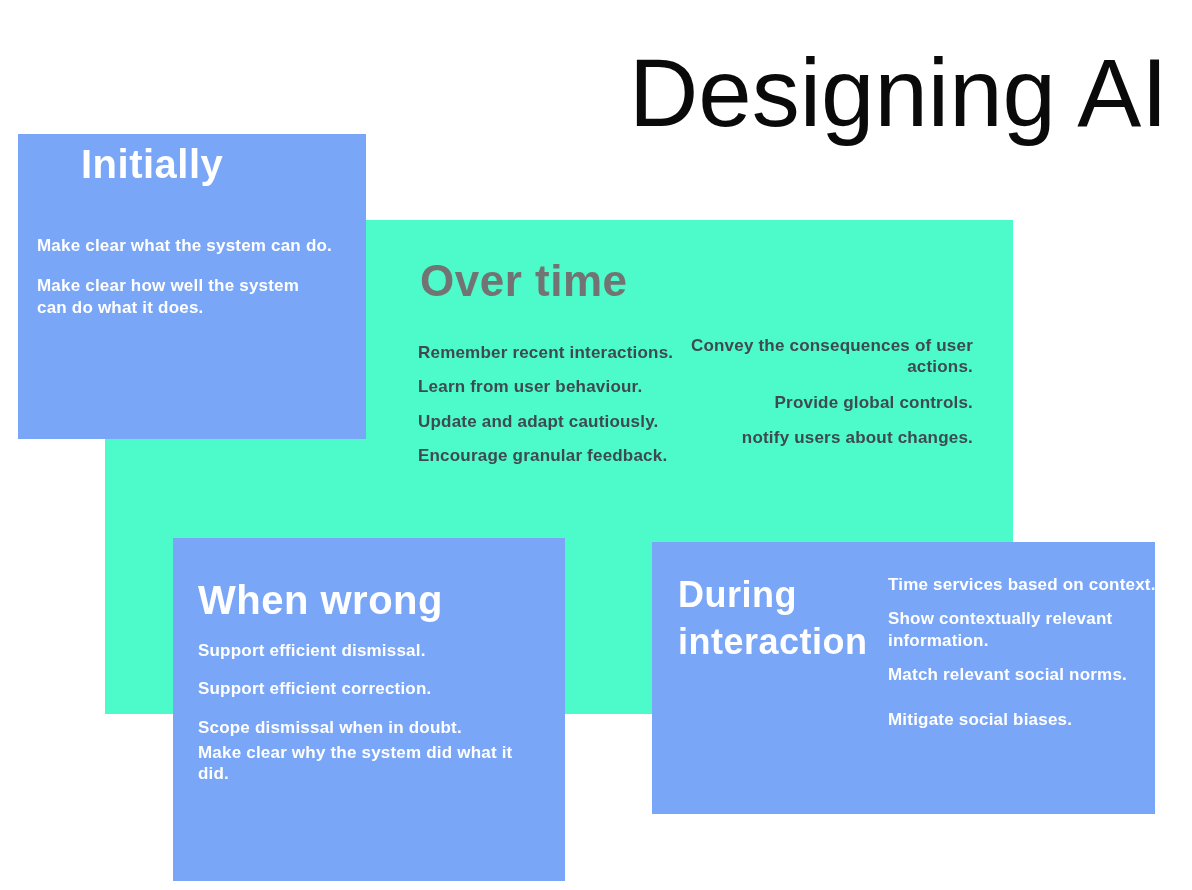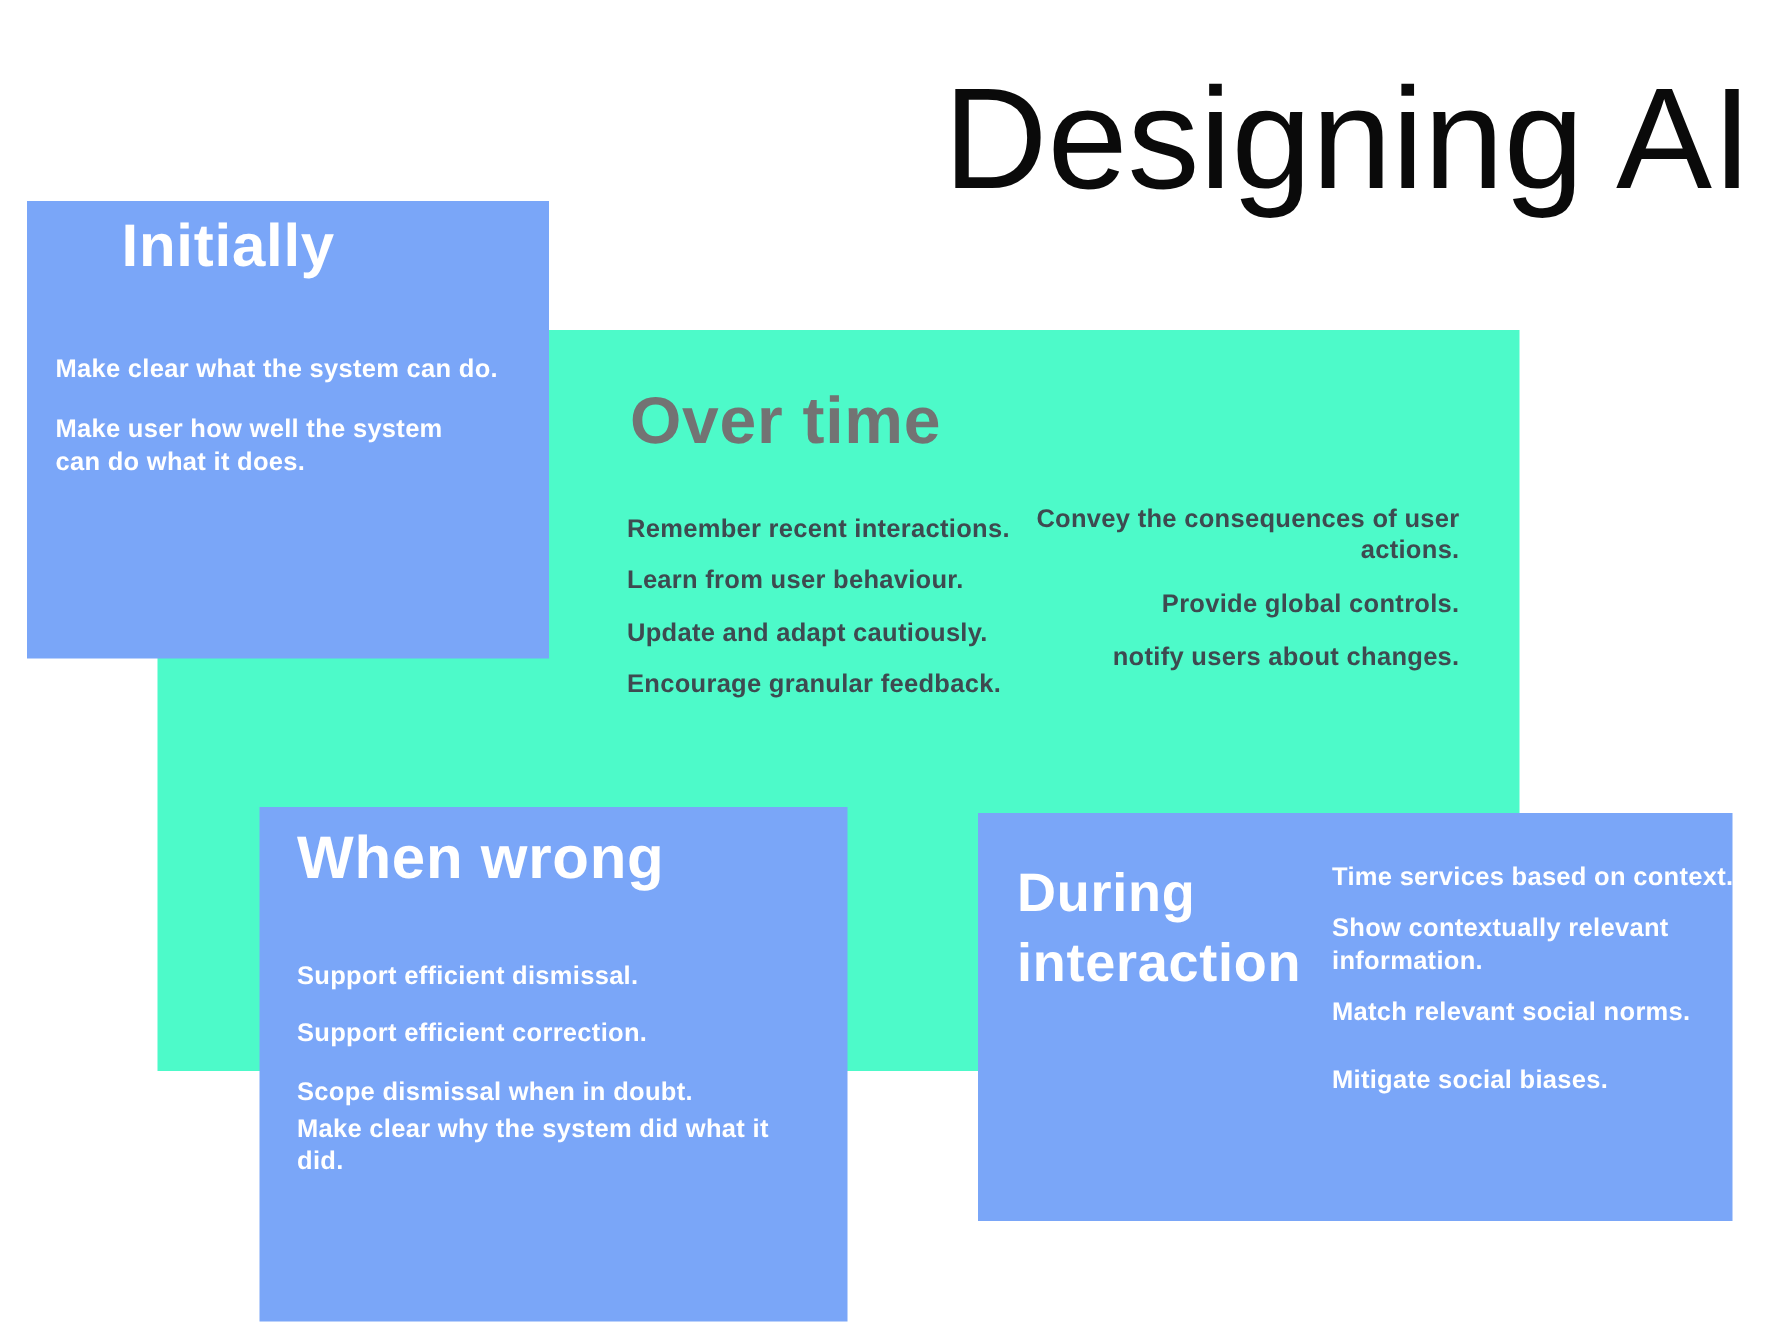--- a/index.html
+++ b/index.html
@@ -83,21 +83,21 @@
 
   .card-initially h2 {
     position: absolute;
     left: 19px;
     top: 8px;
     margin-left: 44px;
   }
   .card-when-wrong h2 {
     position: absolute;
     left: 25px;
-    top: 12px;
+    top: 40px;
   }
   .card-during h2 {
     position: absolute;
     left: 26px;
     top: 30px;
     font-size: 36px;
     line-height: 1.3;
     width: 230px;
   }
   .card.teal h2 {
@@ -184,21 +184,21 @@
       <p class="guideline">Convey the consequences of user actions.</p>
       <p class="guideline">Provide global controls.</p>
       <p class="guideline">notify users about changes.</p>
     </div>
   </div>
 
   <div class="card blue on-blue card-initially">
     <h2 class="heading-white">Initially</h2>
     <div class="initially-body">
       <p class="guideline">Make clear what the system can do.</p>
-      <p class="guideline wrap">Make user how well the system can do what it does.</p>
+      <p class="guideline wrap">Make clear how well the system can do what it does.</p>
     </div>
   </div>
 
   <div class="card blue on-blue card-when-wrong">
     <h2 class="heading-white">When wrong</h2>
     <div class="whenwrong-body">
       <p class="guideline">Support efficient dismissal.</p>
       <p class="guideline">Support efficient correction.</p>
       <p class="guideline tight-after">Scope dismissal when in doubt.</p>
       <p class="guideline wrap">Make clear why the system did what it did.</p>

